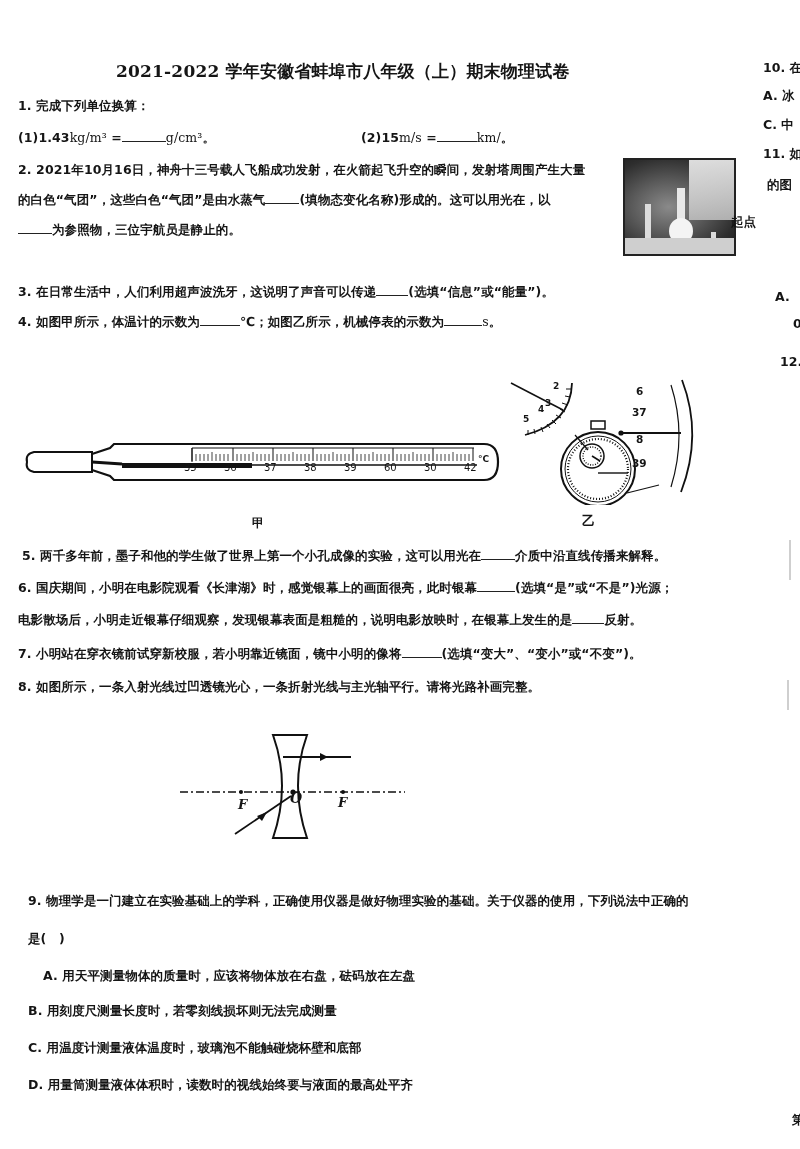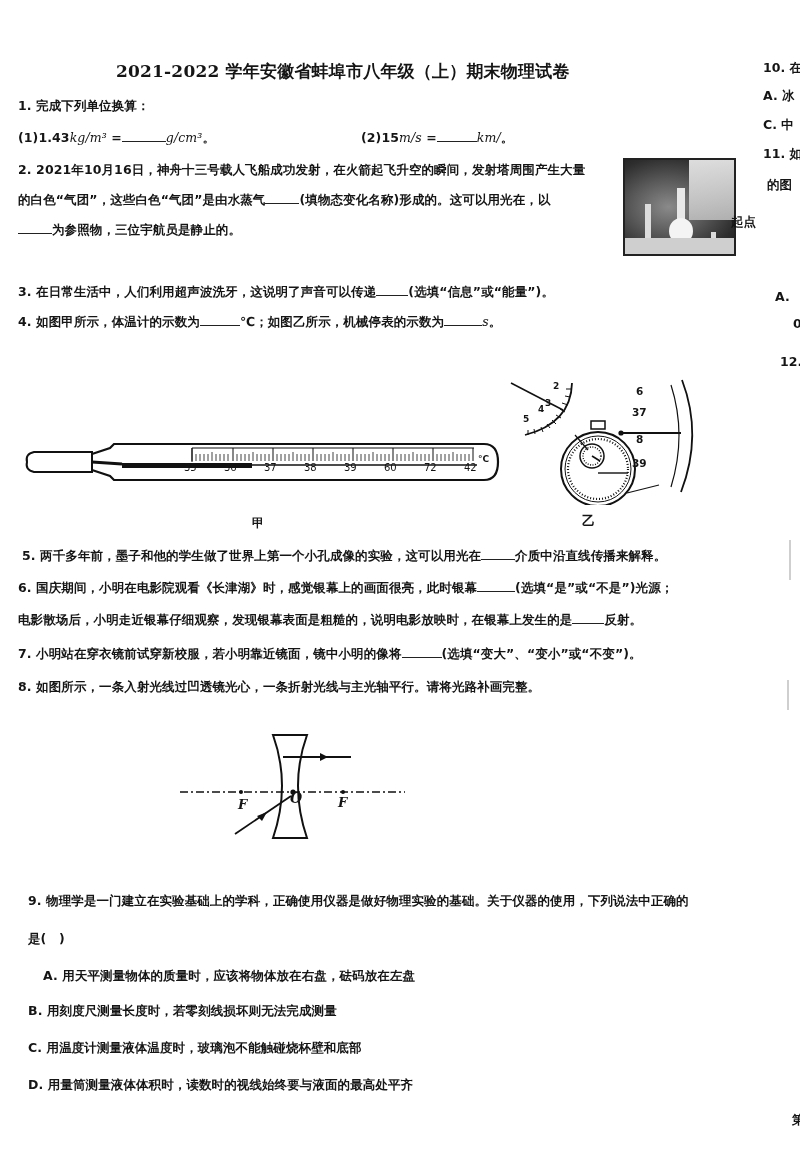--- a/index.html
+++ b/index.html
@@ -13,21 +13,21 @@
     }
     .page { position: absolute; left: 0; top: 0; width: 800px; height: 1149px; }
     .abs { position: absolute; white-space: nowrap; }
     .title {
       left: 116px; top: 60px;
       font-family: "DejaVu Serif", serif;
       font-weight: bold; font-size: 17px; letter-spacing: 0.2px;
     }
     .q { font-size: 12.5px; line-height: 16px; font-weight: bold; letter-spacing: 0.1px; }
     .blank { display: inline-block; border-bottom: 1px solid #222; height: 12px; vertical-align: baseline; }
-    .unit { font-family: "DejaVu Serif", serif; font-style: italic; font-weight: normal; }
+    .unit { font-family: "DejaVu Serif", serif; font-weight: normal; }
     .side { font-size: 12.5px; font-weight: bold; }
     .photo {
       position: absolute; left: 623px; top: 158px; width: 113px; height: 98px;
       border: 2px solid #222;
       background: radial-gradient(ellipse at 40% 50%, #8a8a8a 0%, #5a5a5a 40%, #2e2e2e 75%, #1c1c1c 100%);
       overflow: hidden;
     }
     .photo .sky { position:absolute; right:0; top:0; width:45px; height:60px; background: linear-gradient(180deg,#f0f0f0,#bdbdbd); opacity:.9; }
     .photo .rocket { position:absolute; left:52px; top:28px; width:8px; height:40px; background:#e8e8e8; }
     .photo .cloud { position:absolute; left:44px; top:58px; width:24px; height:26px; border-radius:50%; background:#f4f4f4; }
@@ -160,21 +160,21 @@
         <line x1="447" y1="14" x2="447" y2="21"></line>
     </g>
   </svg>
   <div class="abs" style="left:184px; top:462px; font-size:10px; width:300px;">
     <span class="abs" style="left:0px;">35</span>
     <span class="abs" style="left:40px;">36</span>
     <span class="abs" style="left:80px;">37</span>
     <span class="abs" style="left:120px;">38</span>
     <span class="abs" style="left:160px;">39</span>
     <span class="abs" style="left:200px;">60</span>
-    <span class="abs" style="left:240px;">72</span>
+    <span class="abs" style="left:240px;">30</span>
     <span class="abs" style="left:280px;">42</span>
   </div>
   <div class="abs" style="left:478px; top:454px; font-size:9px; font-weight:bold;">°C</div>
   <div class="abs" style="left:252px; top:515px; font-size:12px; font-weight:bold;">甲</div>
 
   <svg class="abs" style="left:505px; top:375px;" width="200" height="130" viewBox="0 0 200 130">
 
     <path d="M67 8 Q66 48 20 60" fill="none" stroke="#111" stroke-width="1.8"></path>
     <g stroke="#111" stroke-width="1">
       <line x1="66" y1="14" x2="61" y2="14"></line>

